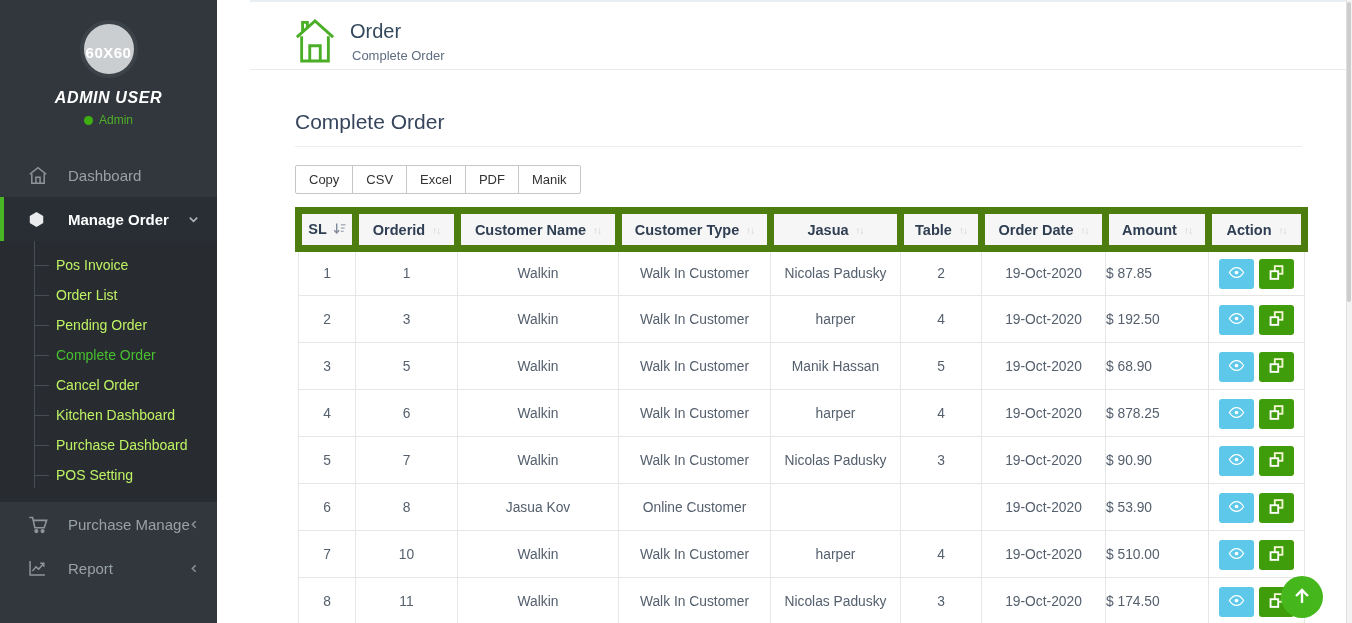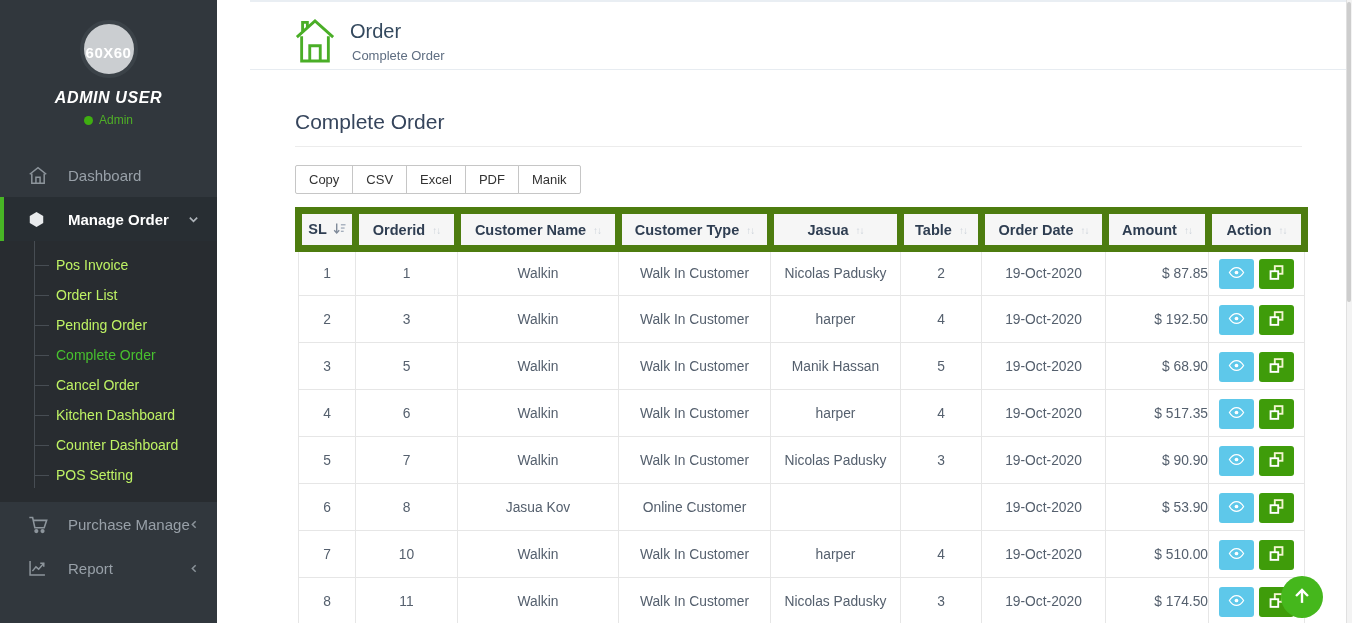--- a/index.html
+++ b/index.html
@@ -72,21 +72,21 @@
   .search { margin-left:auto; display:flex; align-items:center; gap:9px; font-size:14px; color:#333; }
   .search input { width:157px; height:29px; border:1px solid #d5d5d5; border-radius:2px; padding:0 6px; font-size:13px; outline:none; }
 
   
   table { width:1007px; border-collapse:collapse; margin-top:12px; table-layout:fixed; }
   th {
     background:#f6f6f6; border:7px solid #4d7c0f; font-weight:bold; color:#2f3e52;
     height:38px; font-size:14.5px; cursor:pointer; white-space:nowrap;
   }
   td { border:1px solid #e6e6e6; height:47px; text-align:center; color:#55606e; font-size:13.8px; background:#fff; }
-  td.amount { text-align:right; }
+  td.amount { text-align:left; }
   .sort-pair { font-size:10px; color:#ccd2da; letter-spacing:-1px; margin-left:7px; vertical-align:1px; }
   .sorted-icon { margin-left:6px; vertical-align:-1px; }
   .actions { display:flex; justify-content:center; gap:5px; padding-top:1px; }
   .btn-view, .btn-clone {
     width:35px; height:30px; border:none; border-radius:3px; cursor:pointer;
     display:inline-flex; align-items:center; justify-content:center;
   }
   .btn-view { background:#5ec8ea; }
   .btn-clone { background:#3f9c0a; }
 
@@ -147,21 +147,21 @@
       <li>Order List</li>
 
       <li>Pending Order</li>
 
       <li class="active">Complete Order</li>
 
       <li>Cancel Order</li>
 
       <li>Kitchen Dashboard</li>
 
-      <li>Counter Dashboard</li>
+      <li>Purchase Dashboard</li>
 
       <li>POS Setting</li>
     </ul>
 
 
     <div class="nav-item">
       <span class="nicon">
         <svg width="20" height="19" viewBox="0 0 24 23" fill="none" stroke="currentColor" stroke-width="1.9">
           <path d="M1.5 3 h4 l2.7 12.5 h11.3 l3 -9 H6.8"></path>
           <circle cx="10" cy="19.5" r="1.6" fill="currentColor"></circle>
@@ -354,21 +354,21 @@
       </tr>
 
       <tr>
         <td>4</td>
         <td>6</td>
         <td>Walkin</td>
         <td>Walk In Customer</td>
         <td>harper</td>
         <td>4</td>
         <td>19-Oct-2020</td>
-        <td class="amount">$ 517.35</td>
+        <td class="amount">$ 878.25</td>
         <td>
           <div class="actions">
             <button class="btn-view">
               <span>
                 <svg width="17" height="13" viewBox="0 0 24 17" fill="none">
                   <path d="M2 8.5 C5 3.5 8.5 1.5 12 1.5 S19 3.5 22 8.5 C19 13.5 15.5 15.5 12 15.5 S5 13.5 2 8.5 Z" stroke="#fff" stroke-width="1.8"></path>
                   <circle cx="12" cy="8.5" r="2.6" fill="#fff"></circle>
                 </svg>
               </span>
             </button>

